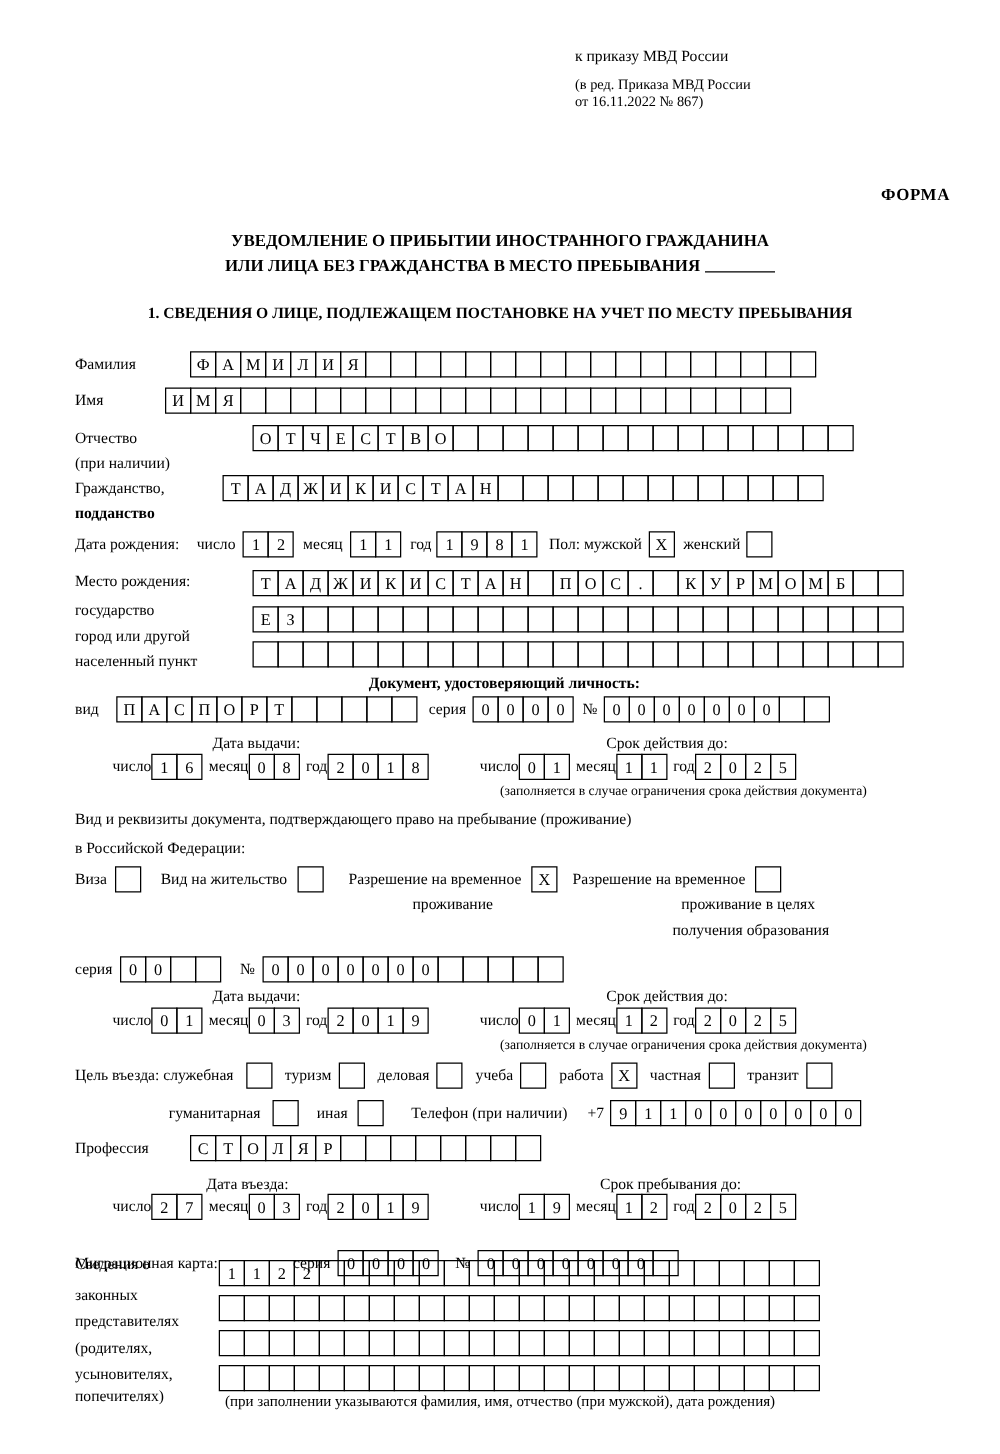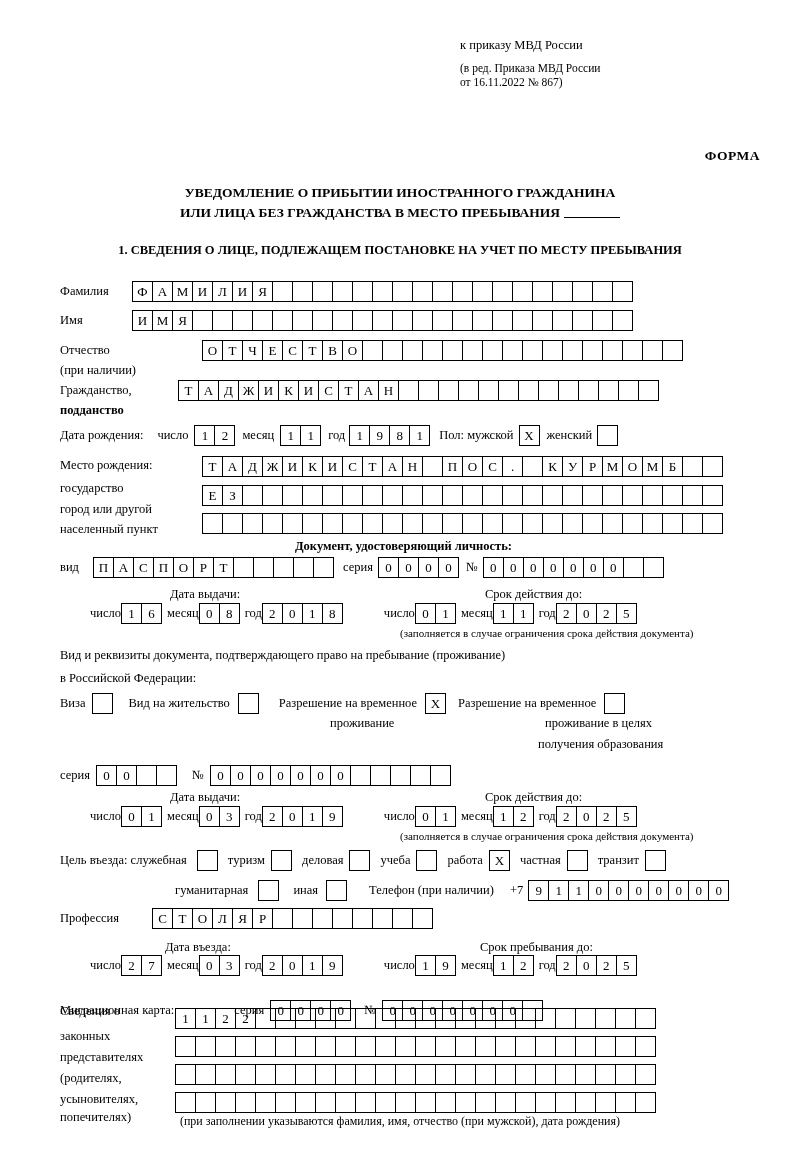--- a/index.html
+++ b/index.html
@@ -68,21 +68,21 @@
   </div>
   <div class="forma">ФОРМА</div>
 
   <div class="title">
     <div>УВЕДОМЛЕНИЕ О ПРИБЫТИИ ИНОСТРАННОГО ГРАЖДАНИНА</div>
     <div><span>ИЛИ ЛИЦА БЕЗ ГРАЖДАНСТВА В МЕСТО ПРЕБЫВАНИЯ</span><span class="u"></span></div>
   </div>
   <div class="section1">1. СВЕДЕНИЯ О ЛИЦЕ, ПОДЛЕЖАЩЕМ ПОСТАНОВКЕ НА УЧЕТ ПО МЕСТУ ПРЕБЫВАНИЯ</div>
 
   <div id="rows">
-      <div class="row" style="top: 281px; left: 60px;">
+      <div class="row" style="top: 281px; left: 60px; gap: 20px;">
         <span class="lbl" style="width:72px">Фамилия</span>
         <span class="boxes">
           <span class="bx">Ф</span>
           <span class="bx">А</span>
           <span class="bx">М</span>
           <span class="bx">И</span>
           <span class="bx">Л</span>
           <span class="bx">И</span>
           <span class="bx">Я</span>
           <span class="bx"></span>
@@ -560,21 +560,21 @@
         <span class="sq">Х</span>
         <span style="width:10px"></span>
         <span class="lbl ">частная</span>
         <span style="width:6px"></span>
         <span class="sq"></span>
         <span style="width:10px"></span>
         <span class="lbl ">транзит</span>
         <span style="width:6px"></span>
         <span class="sq"></span>
       </div>
-      <div class="row" style="top: 880px; left: 135px; margin-left: 40px;">
+      <div class="row" style="top: 880px; left: 135px;">
         <span class="lbl ">гуманитарная</span>
         <span style="width:10px"></span>
         <span class="sq"></span>
         <span style="width:14px"></span>
         <span class="lbl ">иная</span>
         <span style="width:8px"></span>
         <span class="sq"></span>
         <span style="width:22px"></span>
         <span class="lbl ">Телефон (при наличии)</span>
         <span style="width:16px"></span>

